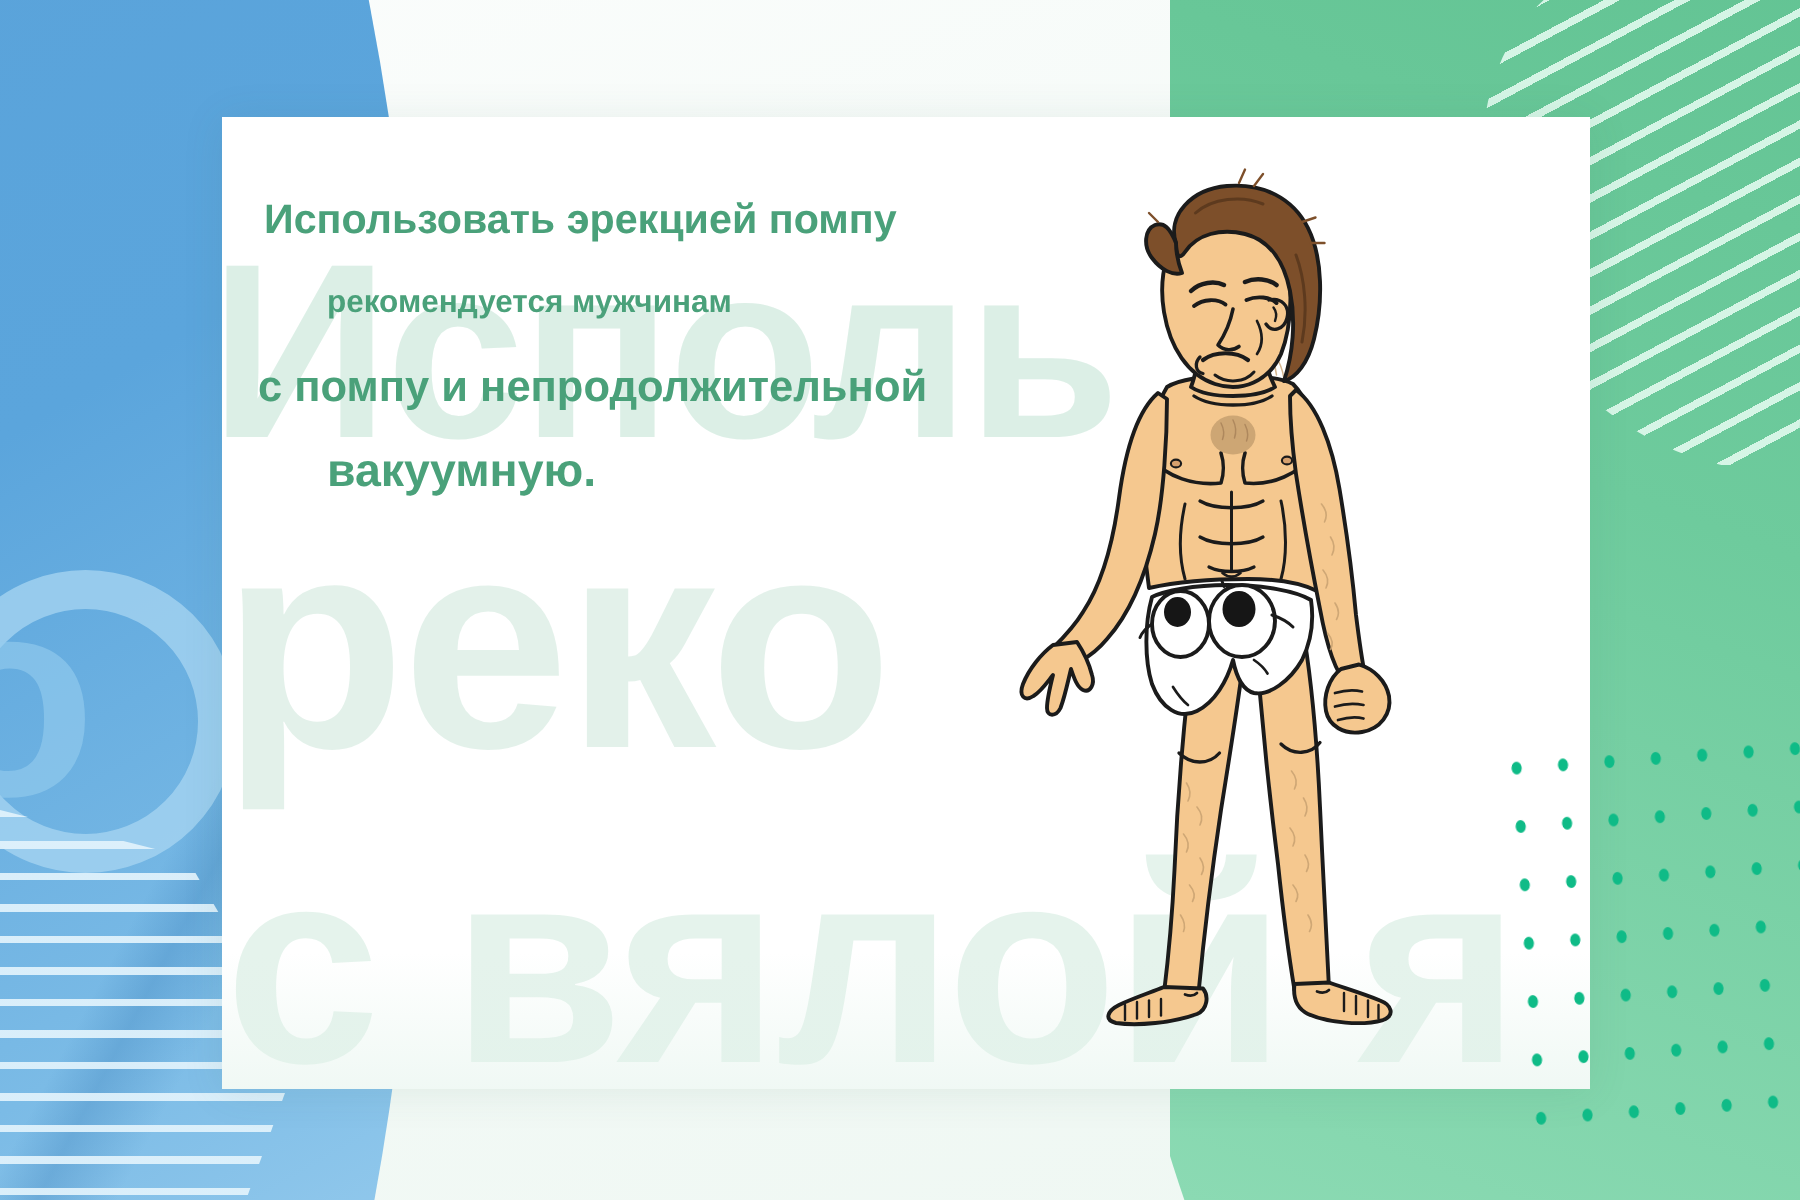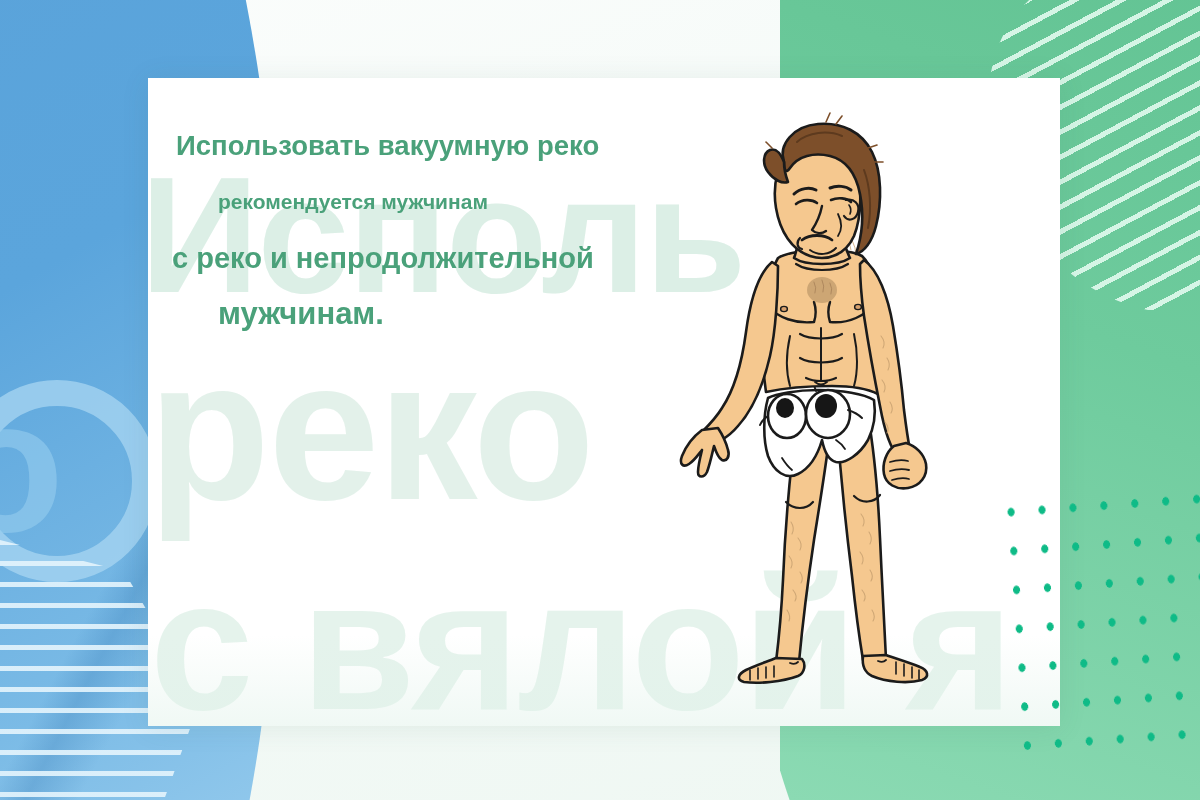--- a/index.html
+++ b/index.html
@@ -237,24 +237,24 @@
   <div class="watermarks">
     <div class="wm wm-1">Исполь</div>
     <div class="wm wm-2">реко</div>
     <div class="wm wm-3">с вялой я</div>
     <div class="wm-left">о</div>
   </div>
 
   <div class="card-inner-shadow"></div>
 
   <div class="headline">
-    <span class="l1">Использовать вакуумную реко</span>
+    <span class="l1">Использовать эрекцией помпу</span>
     <span class="l2">рекомендуется мужчинам</span>
-    <span class="l3">с реко и непродолжительной</span>
-    <span class="l4">мужчинам.</span>
+    <span class="l3">с помпу и непродолжительной</span>
+    <span class="l4">вакуумную.</span>
   </div>
 
   <div class="dot-grid"></div>
 
   <div class="character">
     <svg viewBox="0 0 330 580" xmlns="http://www.w3.org/2000/svg">
       <defs>
         <clipPath id="bodyclip">
           <path d="M150 70 L215 70 L235 200 L235 560 L120 560 L115 210 Z"></path>
         </clipPath>

